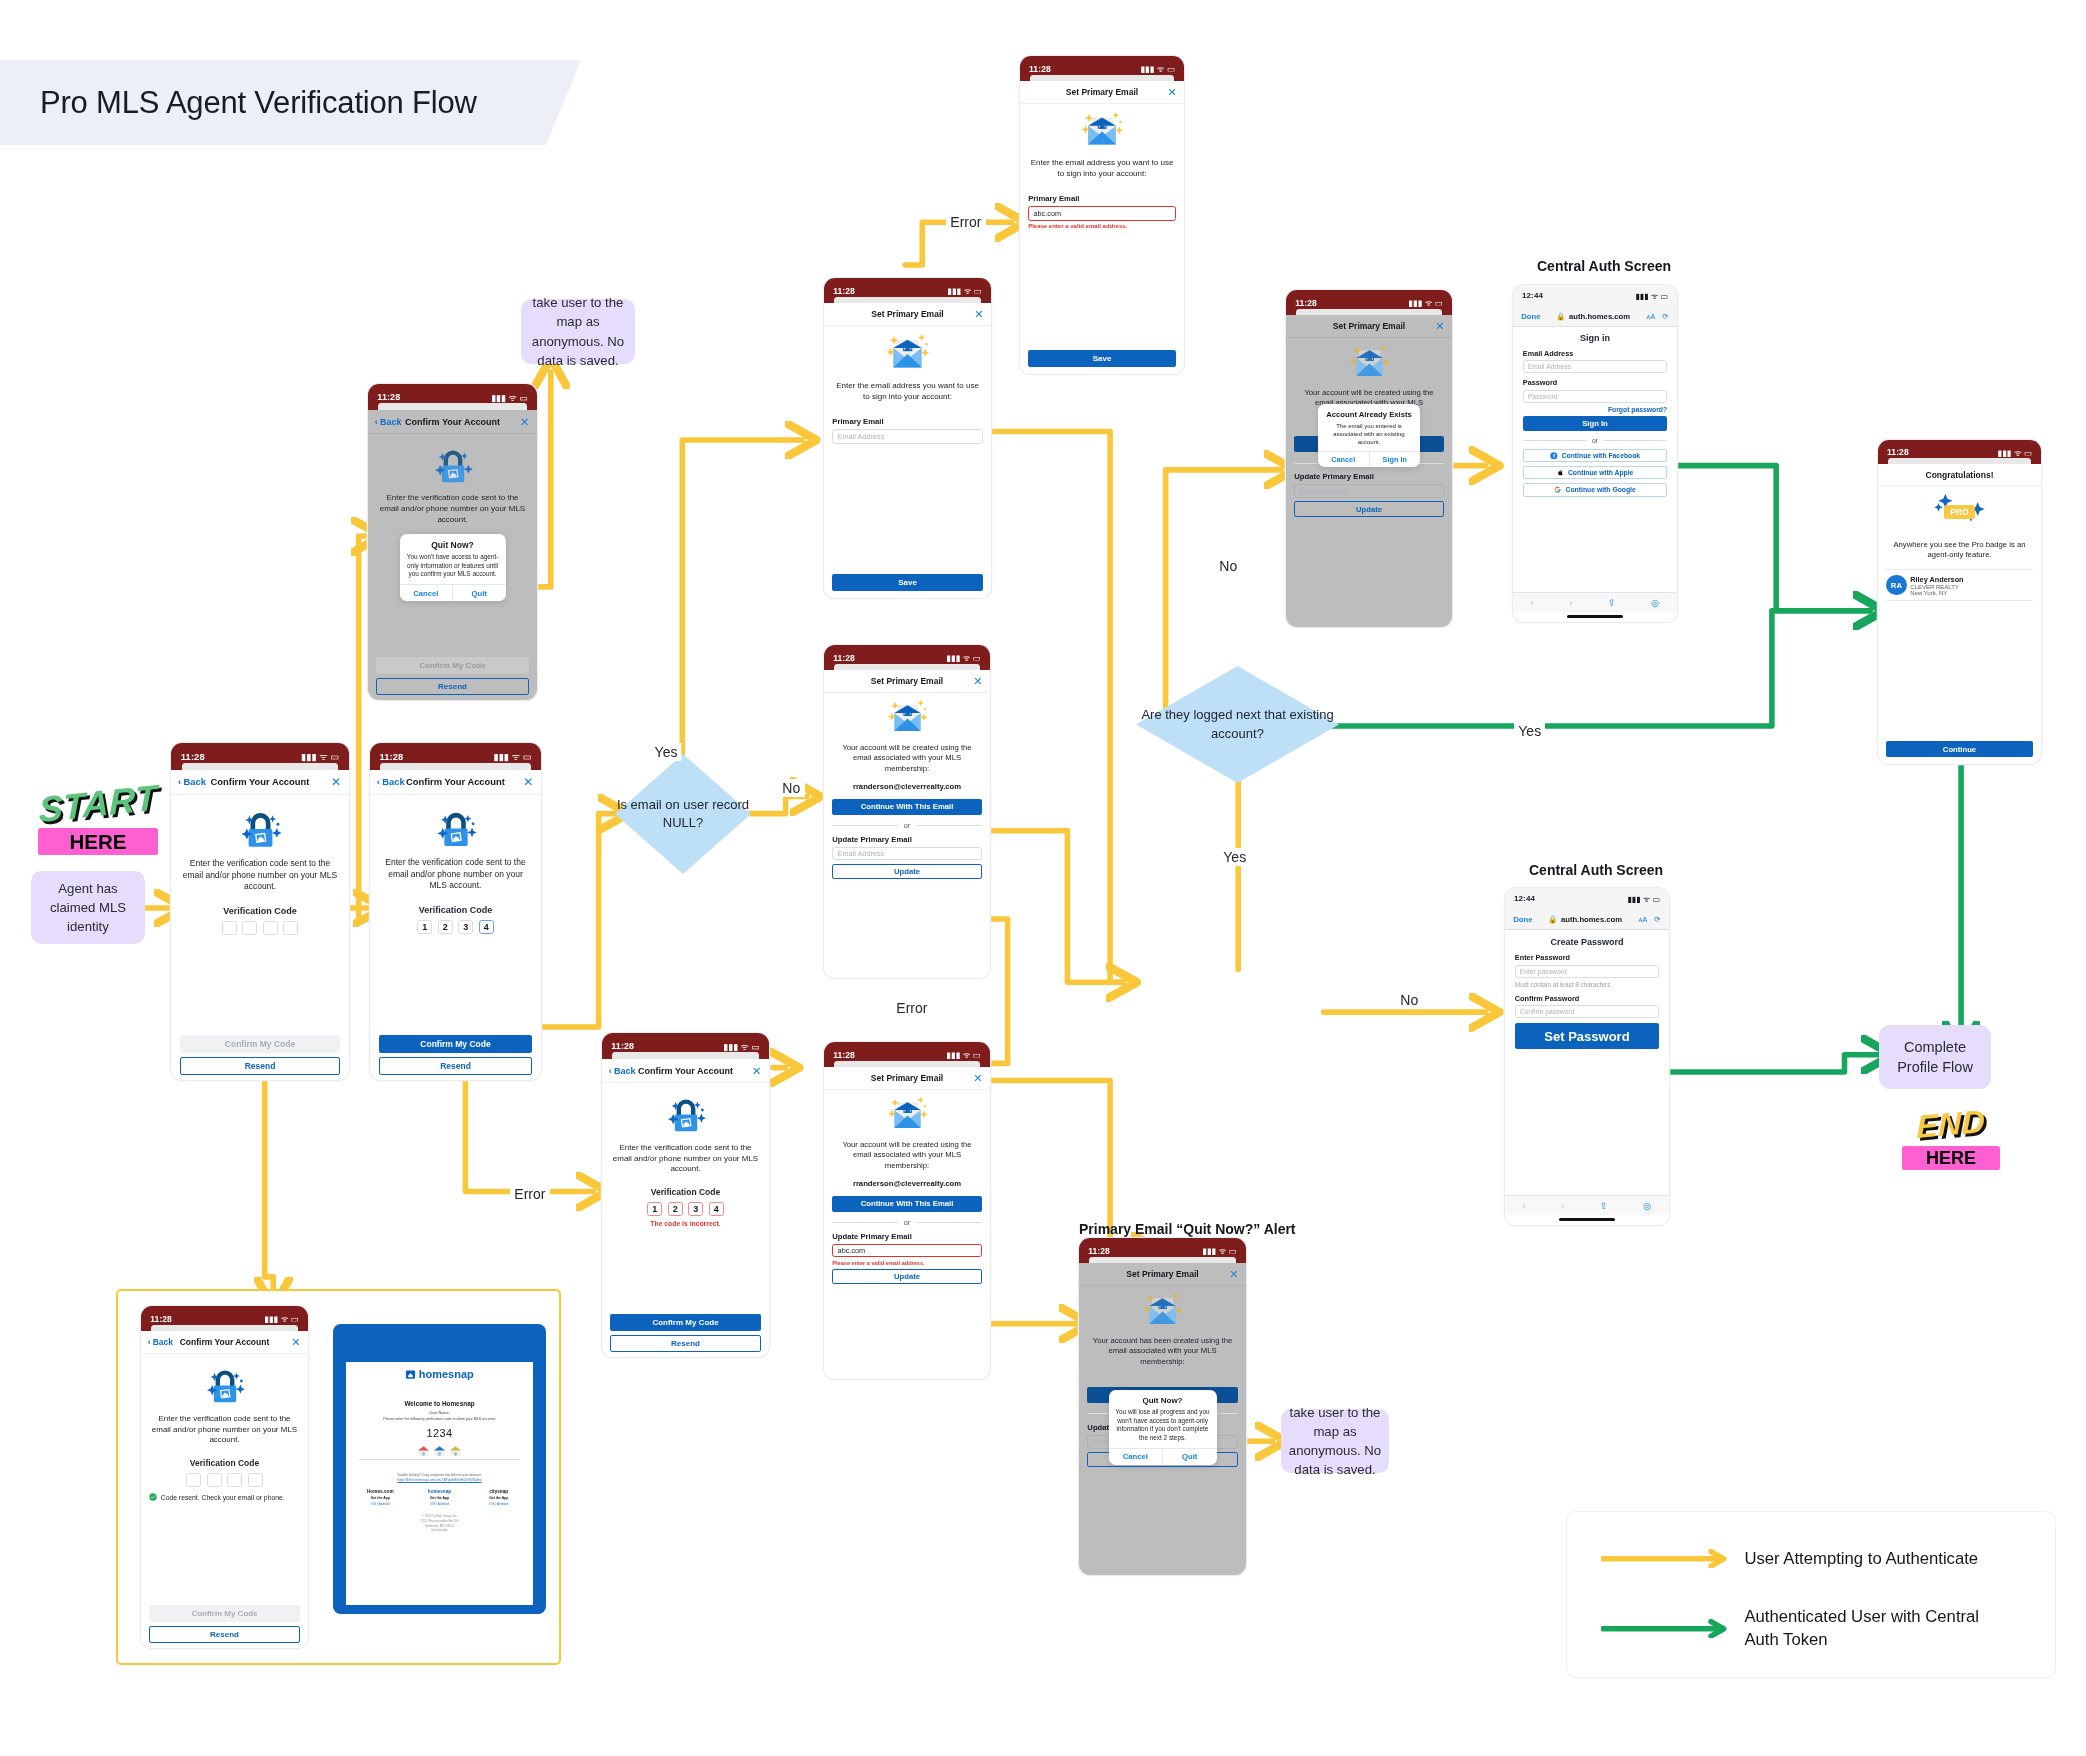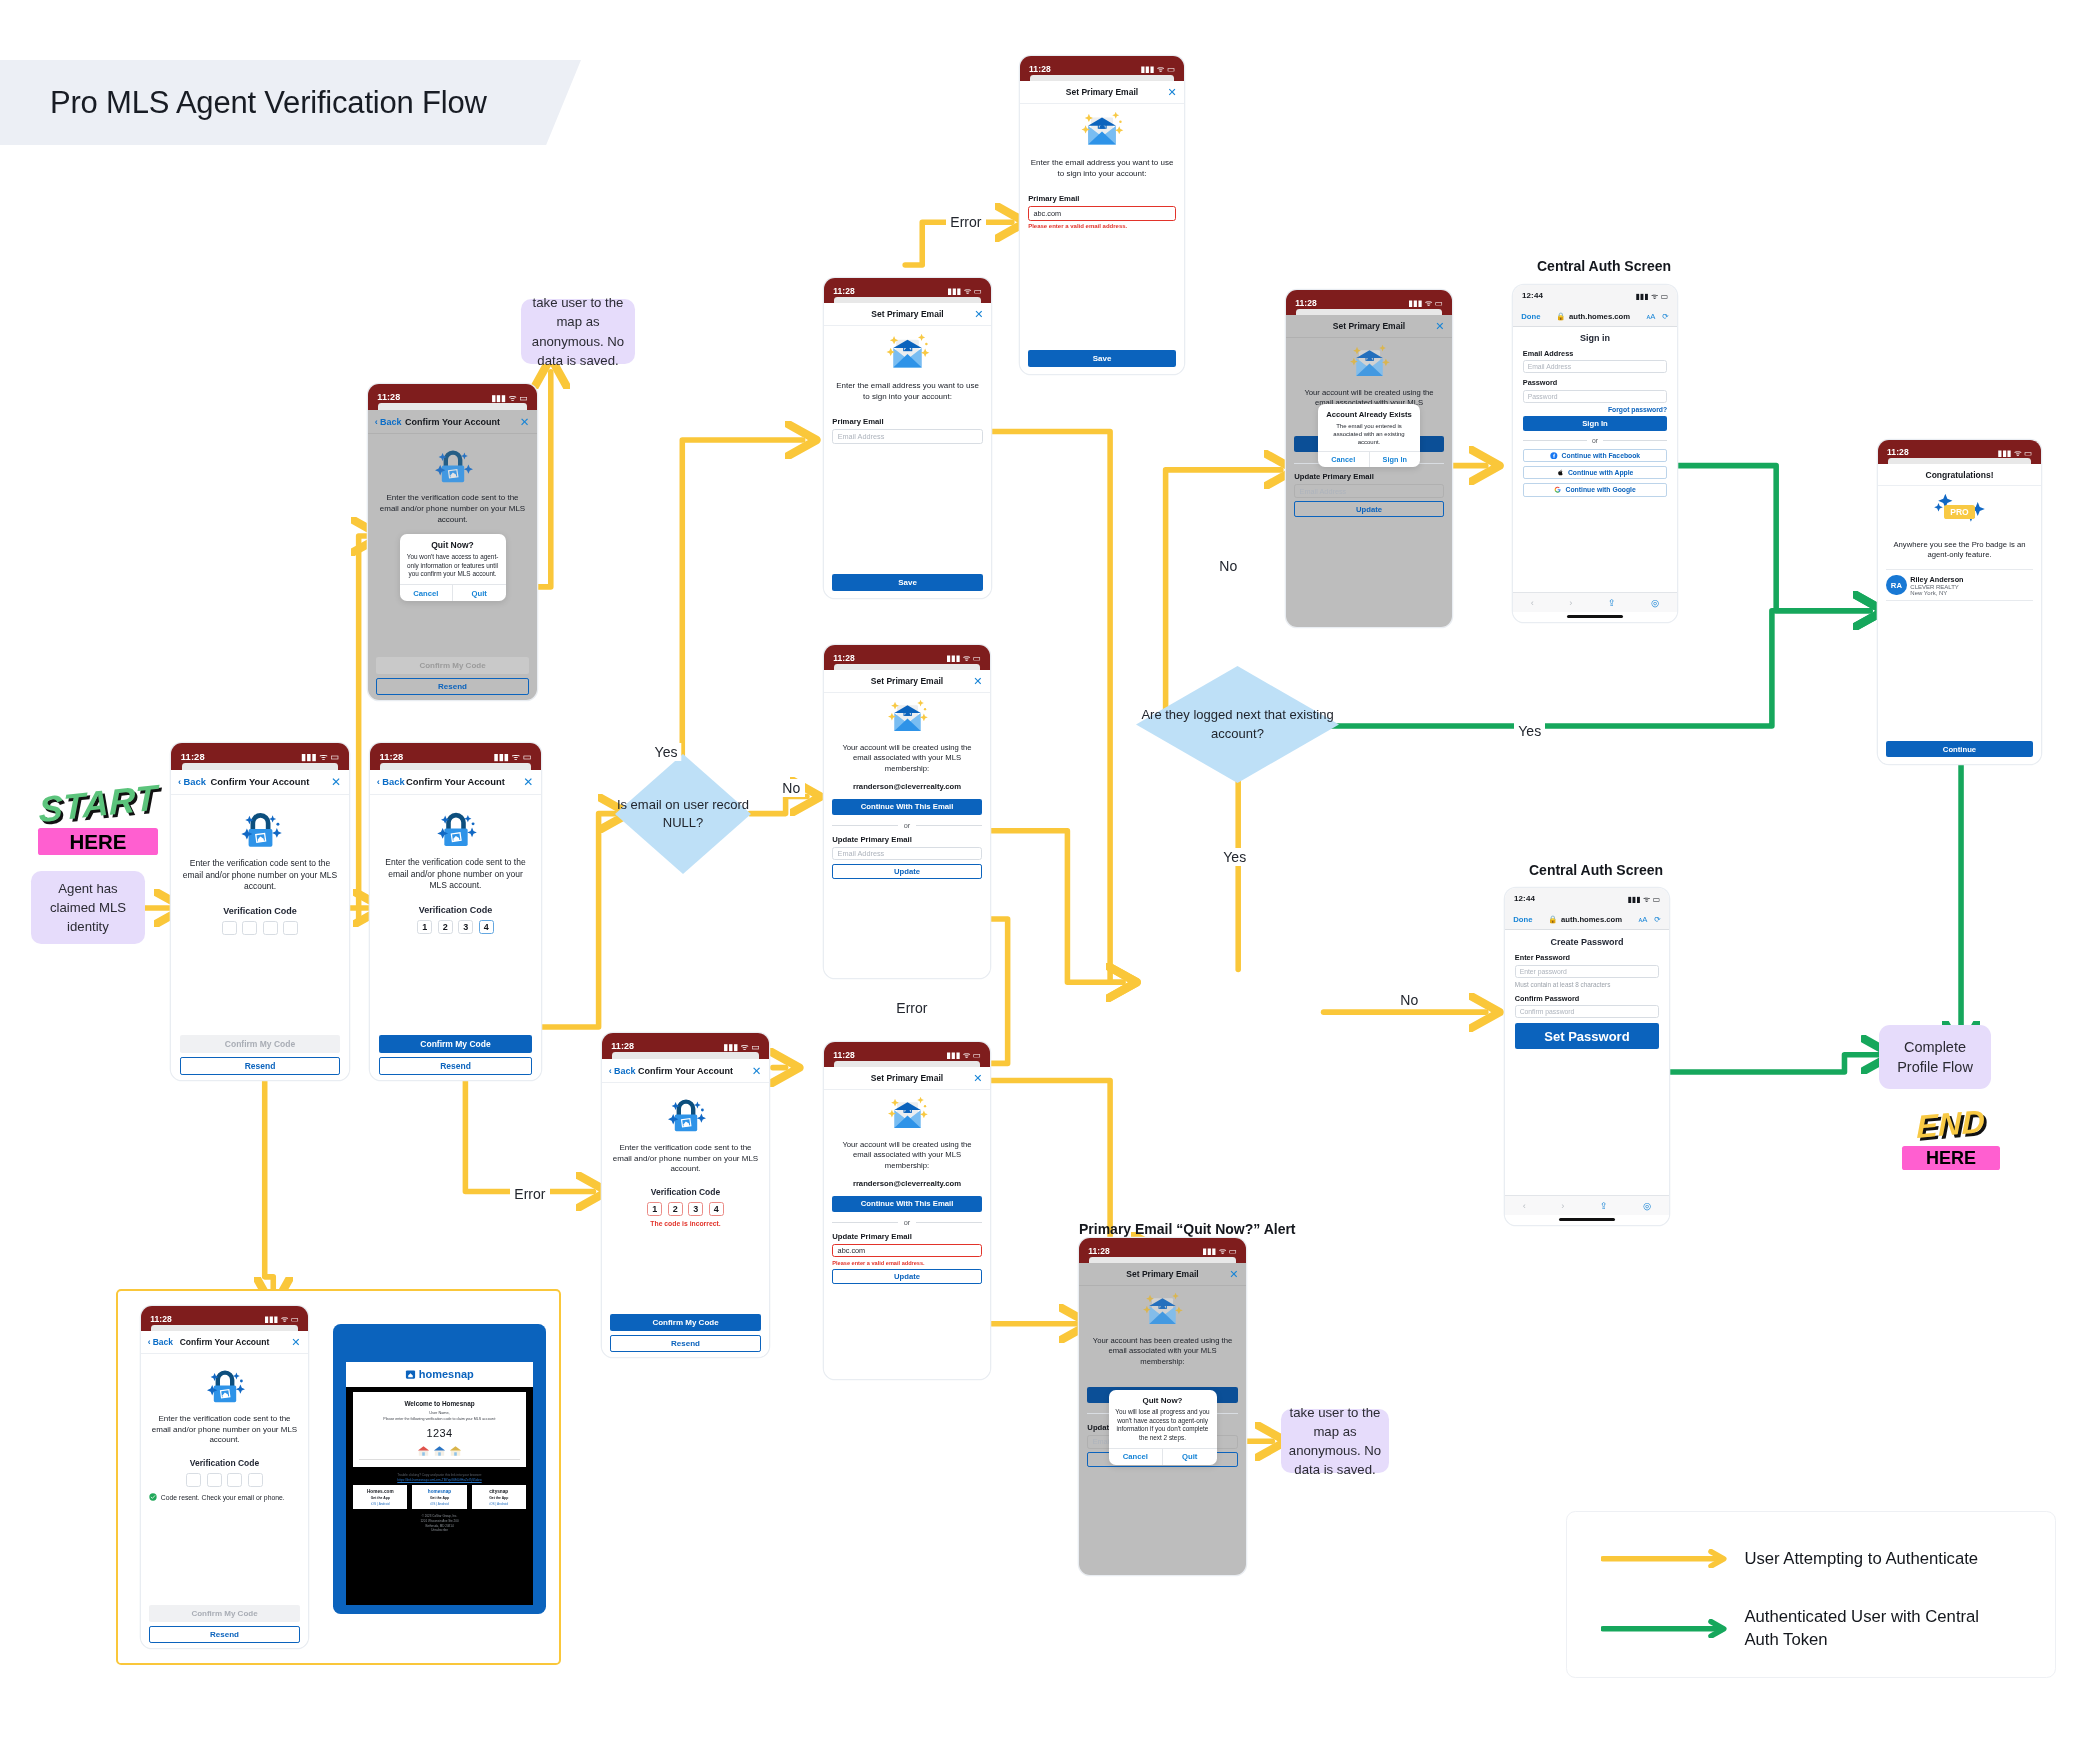--- a/index.html
+++ b/index.html
@@ -13,21 +13,21 @@
   svg.wires { position:absolute; left:0; top:0; width:2087px; height:1757px; pointer-events:none; }
 
   
   .title-banner{
     position:absolute; left:0; top:60px; width:581px; height:85px;
     background:#eceff5;
     clip-path: polygon(0 0, 100% 0, 94% 100%, 0 100%);
     display:flex; align-items:center;
   }
   .title-banner span{
-    margin-left:50px; font-size:31px; font-weight:400; letter-spacing:-0.2px; color:#181c24;
+    margin-left:40px; font-size:31px; font-weight:400; letter-spacing:-0.2px; color:#181c24;
   }
 
   
   .note{
     position:absolute; background:#e6dcfb; border-radius:10.2px;
     display:flex; align-items:center; justify-content:center; text-align:center;
     font-size:13.2px; line-height:1.45; color:#2b2b33; padding:6px 7.7px;
   }
   .process{
     position:absolute; background:#e6dcfb; border-radius:11px;
@@ -153,21 +153,21 @@
 
   
   .agent-row{ display:flex; align-items:center; gap:2.5%; border-top:0.4px solid #e7eaee; border-bottom:0.4px solid #e7eaee;}
   .avatar{ border-radius:50%; background:#1878d4; color:#fff; font-weight:700; display:flex; align-items:center; justify-content:center;}
   .agent-name{ font-weight:700; color:#14171d;}
   .agent-sub{ color:#5d636c;}
   .pro-badge{ background:#f8c944; color:#fff; font-weight:800; border-radius:2.6px; display:inline-flex; align-items:center; justify-content:center;}
 
   
   .email-mock{ position:absolute; background:#0b63bd; border-radius:7.7px; overflow:hidden;}
-  .em-inner{ position:absolute; left:6%; right:6%; top:13%; bottom:3%; background:#000000;}
+  .em-inner{ position:absolute; left:6%; right:6%; top:13%; bottom:3%; background:#ffffff;}
   .em-logo{ background:#fff; display:flex; align-items:center; justify-content:center;}
   .em-card{ background:#fff; margin:3% 4%; padding:4% 3%; text-align:center;}
   .em-foot{ display:flex; gap:3%; margin:0 4%;}
   .em-fcard{ flex:1 1 0; background:#fff; text-align:center; padding:2% 0;}
 
   
   .sticker{ position:absolute; text-align:center; }
   .sticker .word{ font-weight:800; font-style:italic; letter-spacing:0.4px; }
   .ribbon{ position:relative; background:#ff5fd0; color:#000; font-weight:800; display:flex; align-items:center; justify-content:center; }
 </style>

